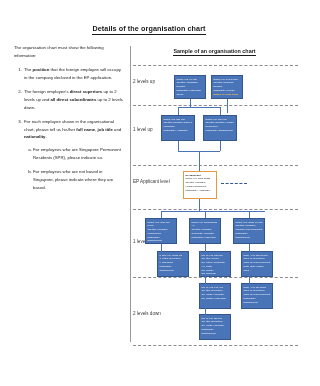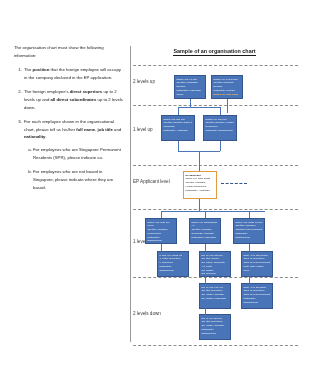--- a/index.html
+++ b/index.html
@@ -102,20 +102,23 @@
   .ln{position:absolute;background:#4a74b8;}
   .dashrow{
     position:absolute;height:0;border-top:1.4px dashed #35568d;
   }
 </style>
 </head>
 <body>
 
 <div class="page">
 
+  <div class="title">
+    <span>Details of the organisation chart</span>
+  </div>
 
   <div class="body">
 
     <div class="col-left">
       <p class="intro">The organisation chart must show the following information:</p>
       <ol class="lvl1" id="instr-list">
           <li><span><span>The </span><b>position</b><span> that the foreign employee will occupy in the company declared in the EP application.</span></span></li>
           <li><span><span>The foreign employee's </span><b>direct superiors</b><span> up to 2 levels up and </span><b>all direct subordinates</b><span> up to 2 levels down.</span></span></li>
           <li><span><span>For each employee shown in the organisational chart, please tell us his/her </span><b>full name</b><span>, </span><b>job title</b><span> and </span><b>nationality</b><span>.</span></span><ol class="lvl2">
               <li>For employees who are Singapore Permanent Residents (SPR), please indicate so.</li>

